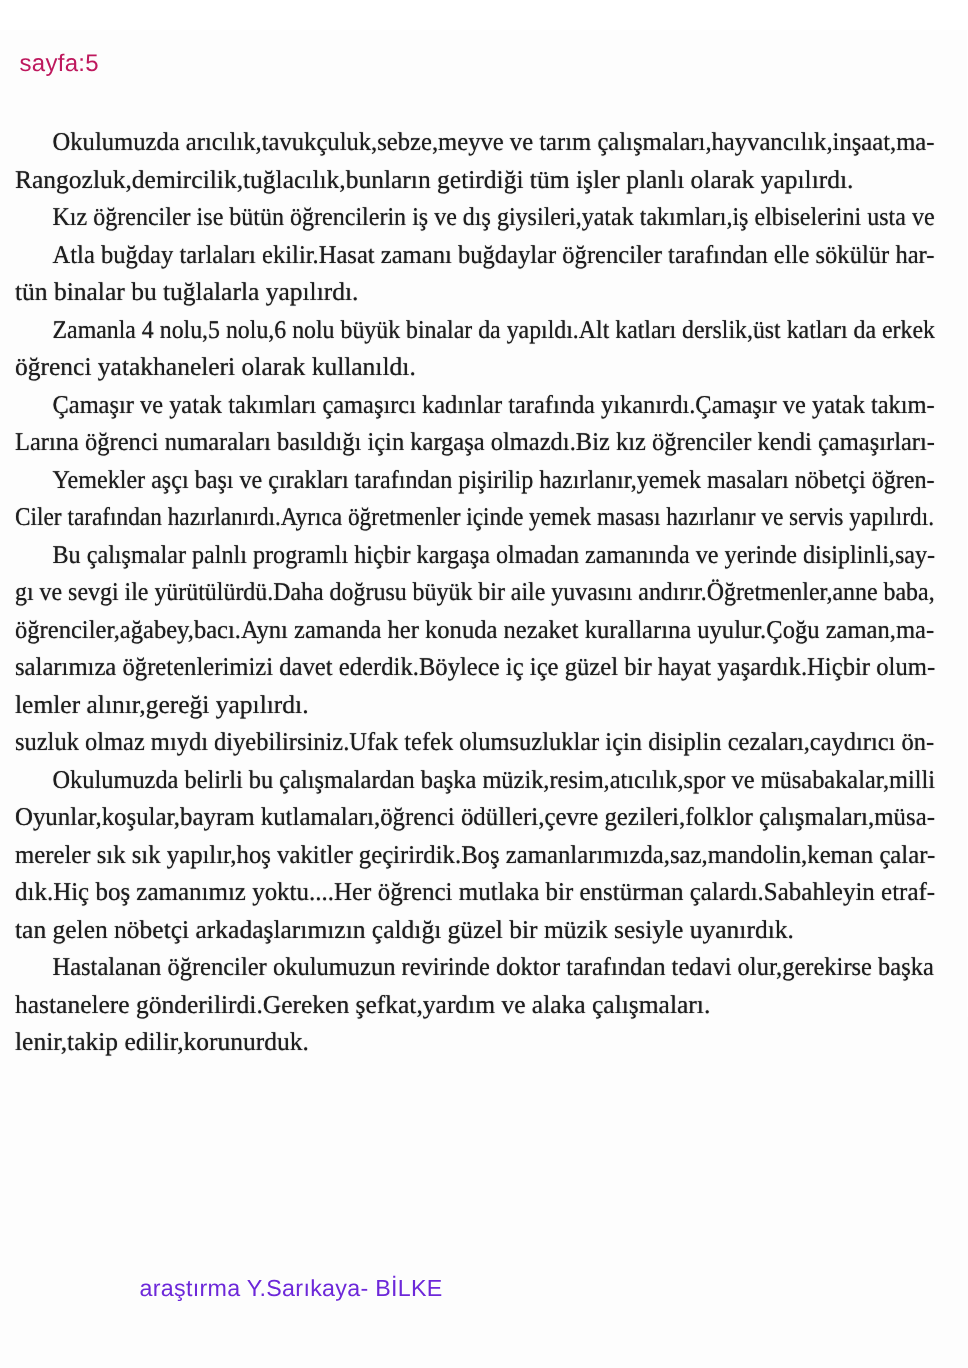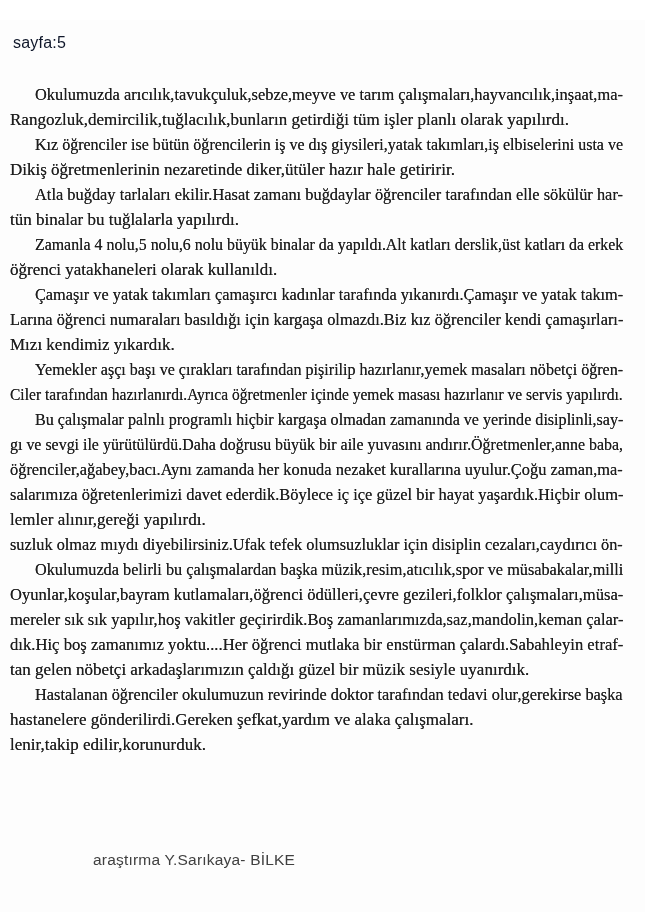--- a/index.html
+++ b/index.html
@@ -20,21 +20,21 @@
     left: 0; right: 0;
     top: 20px; bottom: 0;
     background: #fdfdfd;
   }
   .page-label {
     position: absolute;
     left: 13px;
     top: 34px;
     font-family: "Liberation Sans", sans-serif;
     font-size: 16px;
-    color: #0f172a;
+    color: #be185d;
     letter-spacing: 0.2px;
   }
   .doc-body {
     position: absolute;
     left: 10px;
     top: 82px;
     width: 613px;
     font-family: "Liberation Serif", serif;
     font-size: 17px;
     color: #1e1e1e;
@@ -50,42 +50,40 @@
   .ink {
     display: inline-block;
     transform-origin: 0 50%;
   }
   .doc-footer {
     position: absolute;
     left: 93px;
     top: 851px;
     font-family: "Liberation Sans", sans-serif;
     font-size: 15.5px;
-    color: #404040;
+    color: #6d28d9;
     letter-spacing: 0.2px;
   }
 </style>
 </head>
 <body>
 
 <div class="page">
   <div class="scan-tint"></div>
   <div class="page-label">sayfa:5</div>
   <div class="doc-body">
       <div class="line indent"><span class="ink" style="transform: scaleX(0.9655);">Okulumuzda arıcılık,tavukçuluk,sebze,meyve ve tarım çalışmaları,hayvancılık,inşaat,ma-</span></div>
       <div class="line para-end"><span class="ink">Rangozluk,demircilik,tuğlacılık,bunların getirdiği tüm işler planlı olarak yapılırdı.</span></div>
       <div class="line indent"><span class="ink" style="transform: scaleX(0.9423);">Kız öğrenciler ise bütün öğrencilerin iş ve dış giysileri,yatak takımları,iş elbiselerini usta ve</span></div>
-      <div class="line para-end"><span class="ink">Dikiş öğretmenlerinin nezaretinde diker,ütüler hazır hale getiririr.</span></div>
       <div class="line indent"><span class="ink" style="transform: scaleX(0.9639);">Atla buğday tarlaları ekilir.Hasat zamanı buğdaylar öğrenciler tarafından elle sökülür har-</span></div>
       <div class="line para-end"><span class="ink">tün binalar bu tuğlalarla yapılırdı.</span></div>
       <div class="line indent"><span class="ink" style="transform: scaleX(0.9348);">Zamanla 4 nolu,5 nolu,6 nolu büyük binalar da yapıldı.Alt katları derslik,üst katları da erkek</span></div>
       <div class="line para-end"><span class="ink">öğrenci yatakhaneleri olarak kullanıldı.</span></div>
       <div class="line indent"><span class="ink" style="transform: scaleX(0.9577);">Çamaşır ve yatak takımları çamaşırcı kadınlar tarafında yıkanırdı.Çamaşır ve yatak takım-</span></div>
       <div class="line"><span class="ink" style="transform: scaleX(0.9608);">Larına öğrenci numaraları basıldığı için kargaşa olmazdı.Biz kız öğrenciler kendi çamaşırları-</span></div>
-      <div class="line para-end"><span class="ink">Mızı kendimiz yıkardık.</span></div>
       <div class="line indent"><span class="ink" style="transform: scaleX(0.9453);">Yemekler aşçı başı ve çırakları tarafından pişirilip hazırlanır,yemek masaları nöbetçi öğren-</span></div>
       <div class="line para-end"><span class="ink" style="transform: scaleX(0.9136);">Ciler tarafından hazırlanırdı.Ayrıca öğretmenler içinde yemek masası hazırlanır ve servis yapılırdı.</span></div>
       <div class="line indent"><span class="ink" style="transform: scaleX(0.9469);">Bu çalışmalar palnlı programlı hiçbir kargaşa olmadan zamanında ve yerinde disiplinli,say-</span></div>
       <div class="line"><span class="ink" style="transform: scaleX(0.9373);">gı ve sevgi ile yürütülürdü.Daha doğrusu büyük bir aile yuvasını andırır.Öğretmenler,anne baba,</span></div>
       <div class="line"><span class="ink" style="transform: scaleX(0.9638);">öğrenciler,ağabey,bacı.Aynı zamanda her konuda nezaket kurallarına uyulur.Çoğu zaman,ma-</span></div>
       <div class="line"><span class="ink" style="transform: scaleX(0.9669);">salarımıza öğretenlerimizi davet ederdik.Böylece iç içe güzel bir hayat yaşardık.Hiçbir olum-</span></div>
       <div class="line para-end"><span class="ink">lemler alınır,gereği yapılırdı.</span></div>
       <div class="line"><span class="ink" style="transform: scaleX(0.9593);">suzluk olmaz mıydı diyebilirsiniz.Ufak tefek olumsuzluklar için disiplin cezaları,caydırıcı ön-</span></div>
       <div class="line indent"><span class="ink" style="transform: scaleX(0.9561);">Okulumuzda belirli bu çalışmalardan başka müzik,resim,atıcılık,spor ve müsabakalar,milli</span></div>
       <div class="line"><span class="ink" style="transform: scaleX(0.9746);">Oyunlar,koşular,bayram kutlamaları,öğrenci ödülleri,çevre gezileri,folklor çalışmaları,müsa-</span></div>

